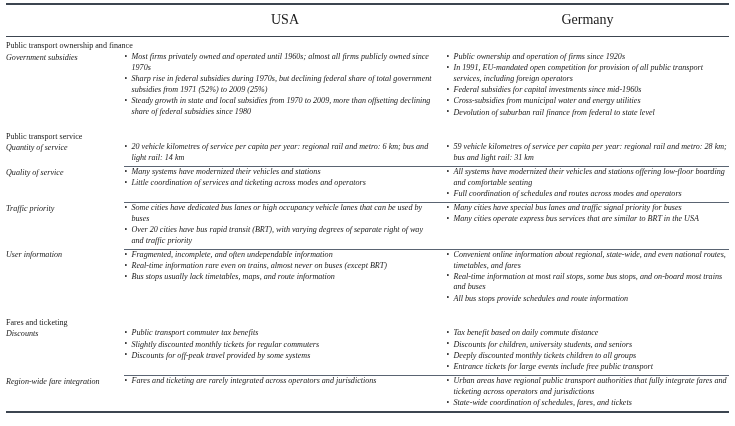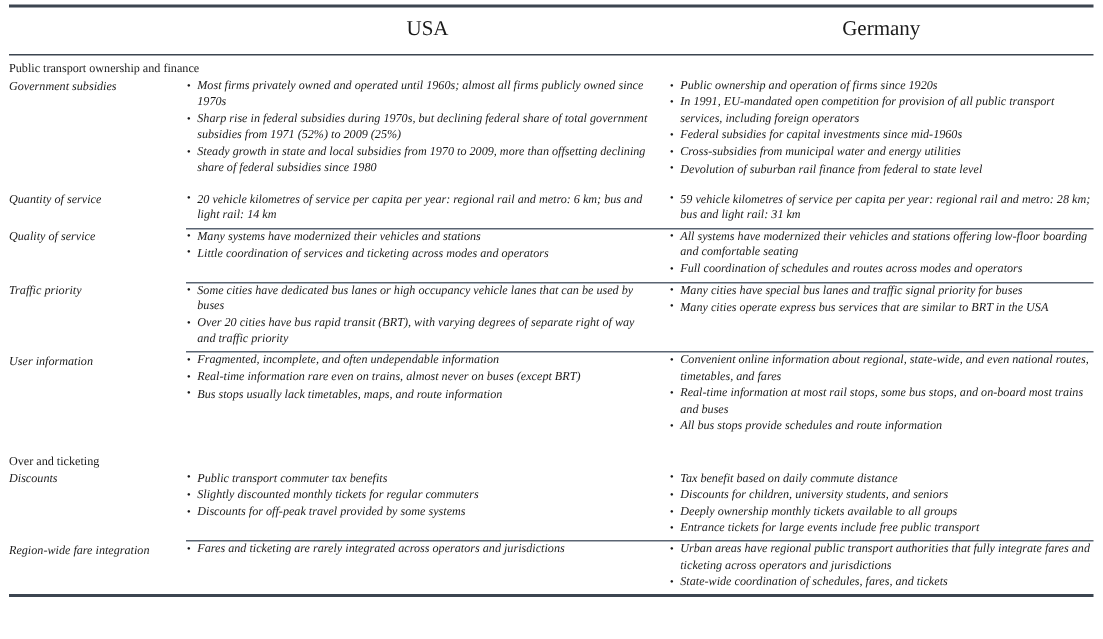--- a/index.html
+++ b/index.html
@@ -145,20 +145,23 @@
               <li>Cross-subsidies from municipal water and energy utilities</li>
               <li>Devolution of suburban rail finance from federal to state level</li>
             </ul>
           </td>
         </tr>
         <tr class="spacer-md">
           <td></td>
           <td></td>
           <td></td>
         </tr>
+        <tr class="sec-head">
+          <td colspan="3"><span class="sec-title">Public transport service</span></td>
+        </tr>
         <tr class="row">
           <td class="label">Quantity of service</td>
           <td class="cell-usa">
             <ul class="blist">
               <li>20 vehicle kilometres of service per capita per year: regional rail and metro: 6 km; bus and light rail: 14 km</li>
             </ul>
           </td>
           <td class="cell-ger">
             <ul class="blist">
               <li>59 vehicle kilometres of service per capita per year: regional rail and metro: 28 km; bus and light rail: 31 km</li>
@@ -226,36 +229,36 @@
               <li>All bus stops provide schedules and route information</li>
             </ul>
           </td>
         </tr>
         <tr class="spacer-md">
           <td></td>
           <td></td>
           <td></td>
         </tr>
         <tr class="sec-head">
-          <td colspan="3"><span class="sec-title">Over and ticketing</span></td>
+          <td colspan="3"><span class="sec-title">Fares and ticketing</span></td>
         </tr>
         <tr class="row">
           <td class="label">Discounts</td>
           <td class="cell-usa">
             <ul class="blist">
               <li>Public transport commuter tax benefits</li>
               <li>Slightly discounted monthly tickets for regular commuters</li>
               <li>Discounts for off-peak travel provided by some systems</li>
             </ul>
           </td>
           <td class="cell-ger">
             <ul class="blist">
               <li>Tax benefit based on daily commute distance</li>
               <li>Discounts for children, university students, and seniors</li>
-              <li>Deeply ownership monthly tickets available to all groups</li>
+              <li>Deeply discounted monthly tickets children to all groups</li>
               <li>Entrance tickets for large events include free public transport</li>
             </ul>
           </td>
         </tr>
         <tr class="sep">
           <td class="nolinecell"></td>
           <td class="seprule"></td>
           <td class="seprule"></td>
         </tr>
         <tr class="row">

